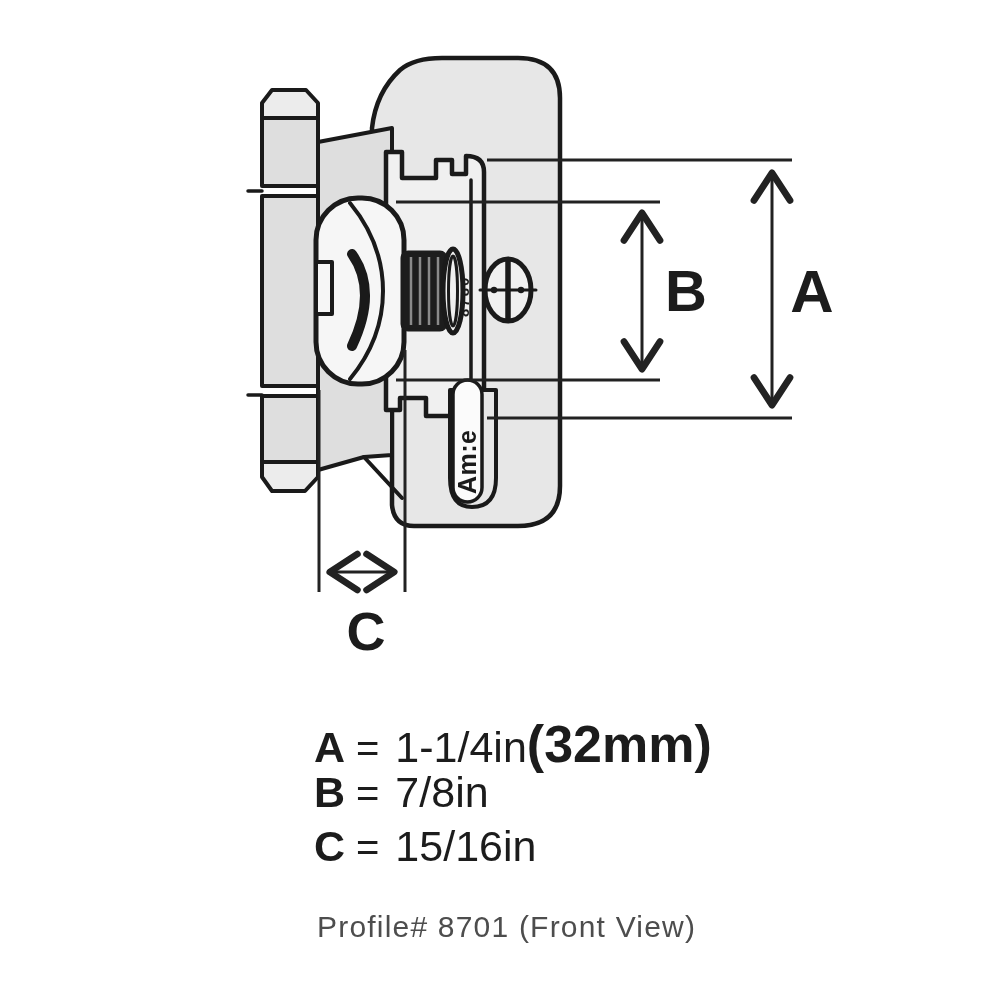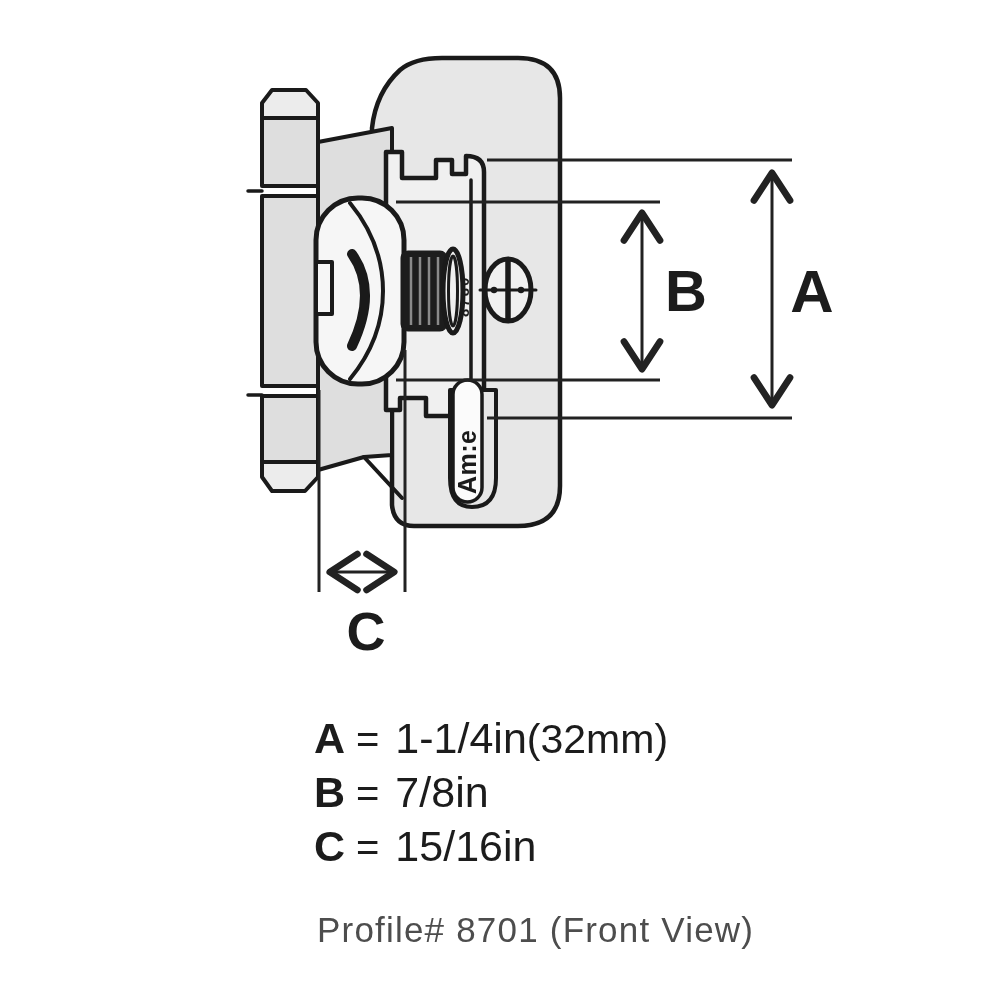--- a/index.html
+++ b/index.html
@@ -35,24 +35,24 @@
     position:absolute;left:314px;top:714px;
     color:var(--text-color);
   }
   .spec-row{
     display:flex;align-items:baseline;
     height:54px;white-space:pre;
   }
   .spec-key{font-size:43px;font-weight:bold;width:40px;}
   .spec-eq{font-size:40px;font-weight:400;margin:0 16px 0 2px;}
   .spec-value{font-size:43px;font-weight:normal;}
-  .spec-metric{font-size:41px;font-weight:400;}
+  .spec-metric{font-size:52px;font-weight:700;}
   .footer{
     position:absolute;left:317px;top:910px;
-    font-size:35px;letter-spacing:1.2px;
+    font-size:30px;letter-spacing:1.2px;
     color:var(--muted-text);
   }
 </style>
 </head>
 <body>
 
 <div class="page">
 
   <svg width="1000" height="700" viewBox="0 0 1000 700">
     <defs>

